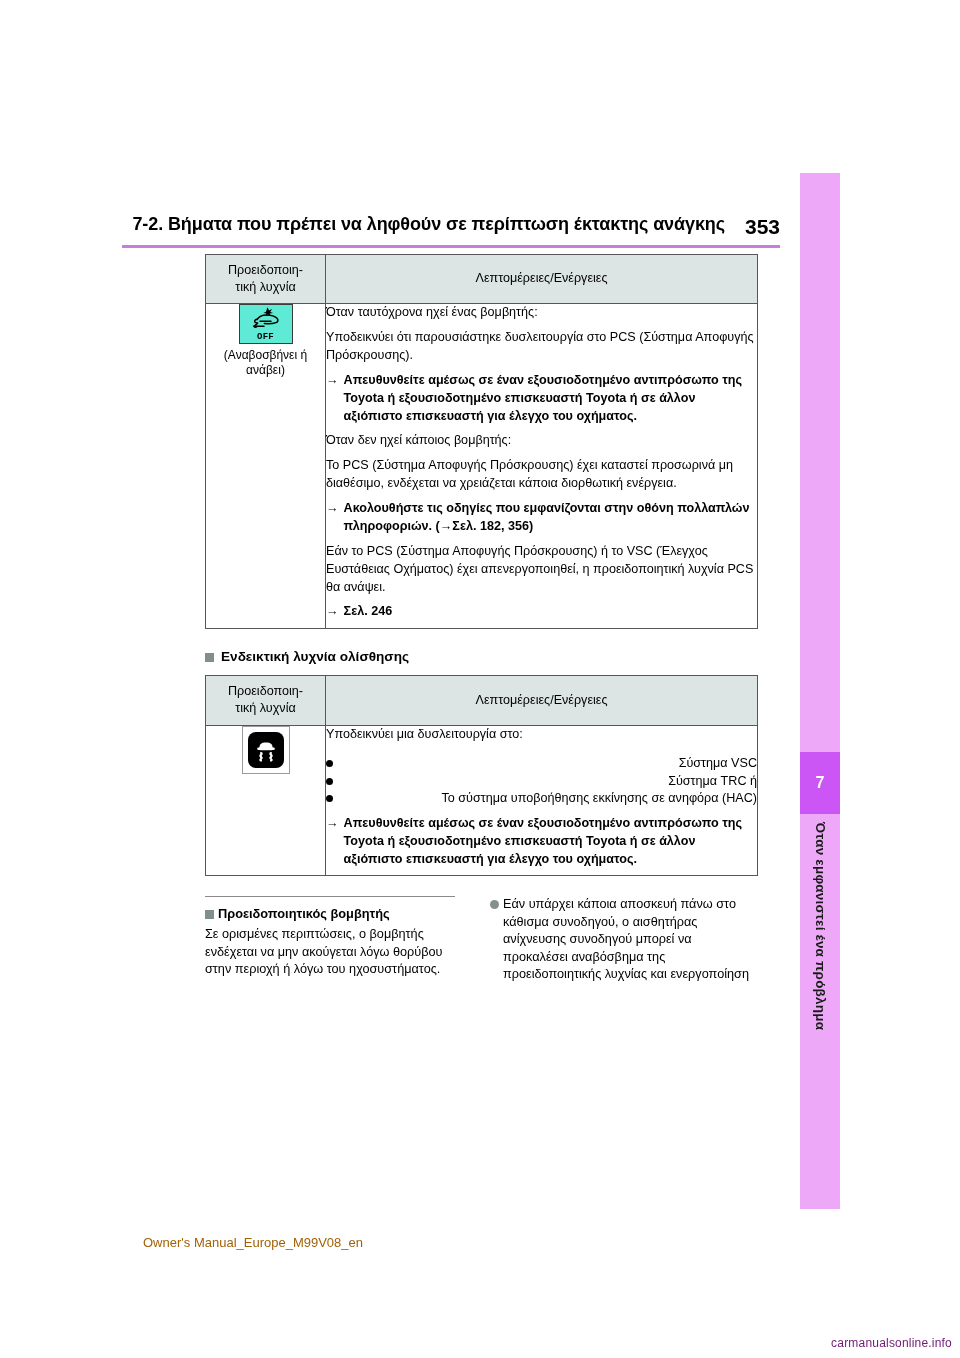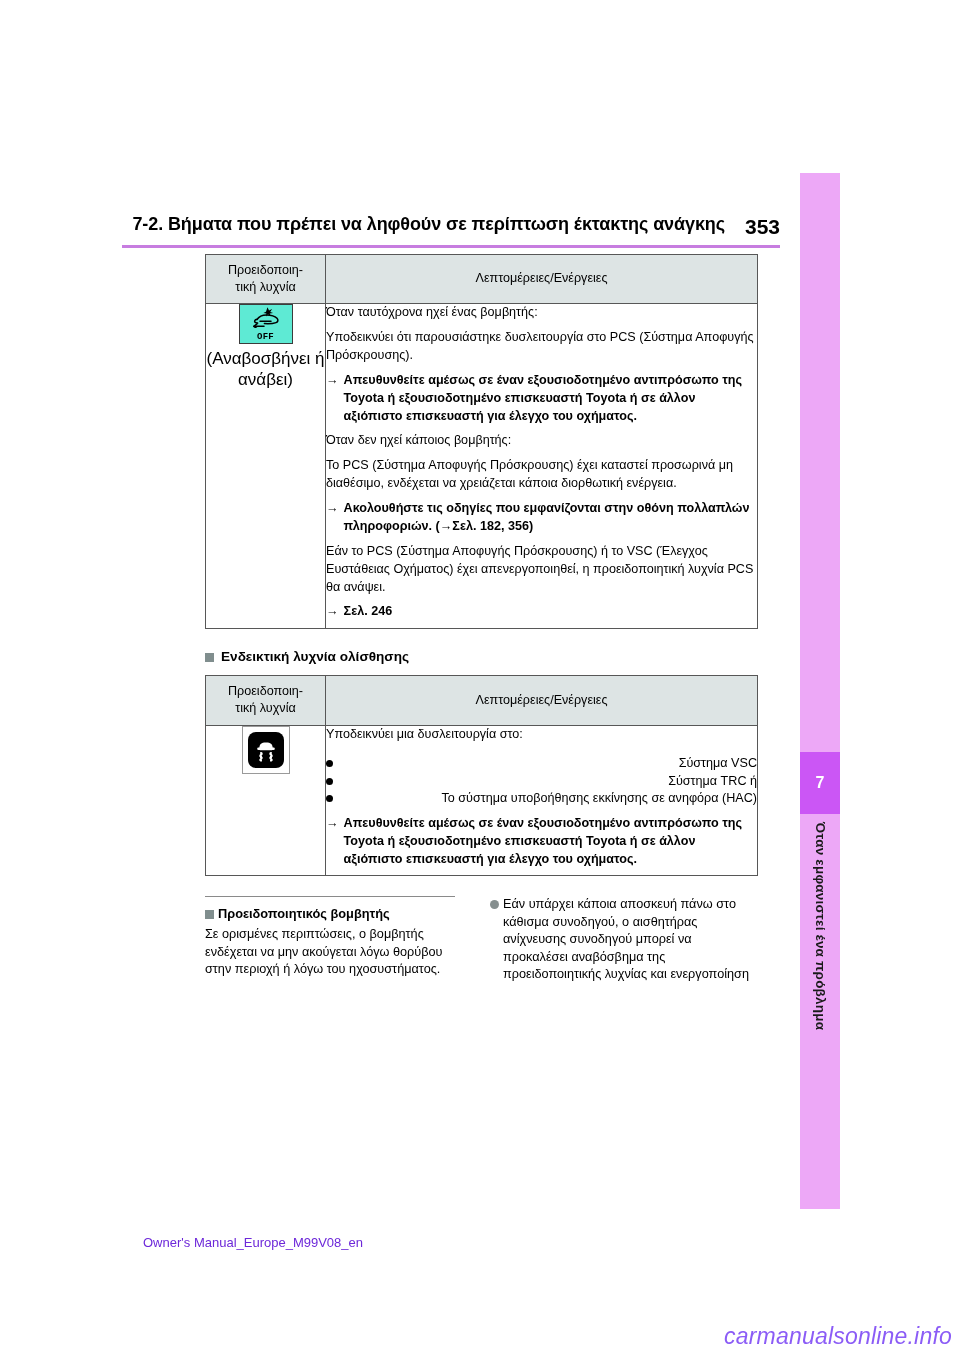--- a/index.html
+++ b/index.html
@@ -183,21 +183,21 @@
   }
   .bullet-line .dot {
     flex: 0 0 auto;
     width: 7px; height: 7px;
     border-radius: 50%;
     background: #000;
     margin-top: 5px;
   }
 
   .icon-caption {
-    font-size: 17px;
+    font-size: 12px;
     line-height: 1.25;
     margin-top: 4px;
   }
 
   
   .pcs-icon {
     width: 52px;
     height: 38px;
     border: 1.4px solid #3b3b3b;
     background: #5eead4;
@@ -289,30 +289,29 @@
     background: #868f8f;
     margin-top: 4px;
   }
 
   
   .footer-text {
     position: absolute;
     left: 143px;
     top: 1235px;
     font-size: 13px;
-    color: #6d28d9;
+    color: #a16207;
   }
   .watermark {
     position: absolute;
     right: 8px;
     bottom: 8px;
-    font-size: 23px;
-    color: #8b5cf6;
+    font-size: 12px;
+    color: #701a75;
     letter-spacing: 0.2px;
-    font-style: italic;
   }
 </style>
 </head>
 <body>
 
 <div class="sidebar-strip"></div>
 <div class="chapter-marker">
   <div class="chapter-number">7</div>
 </div>
 <div class="sidebar-vertical-text">

